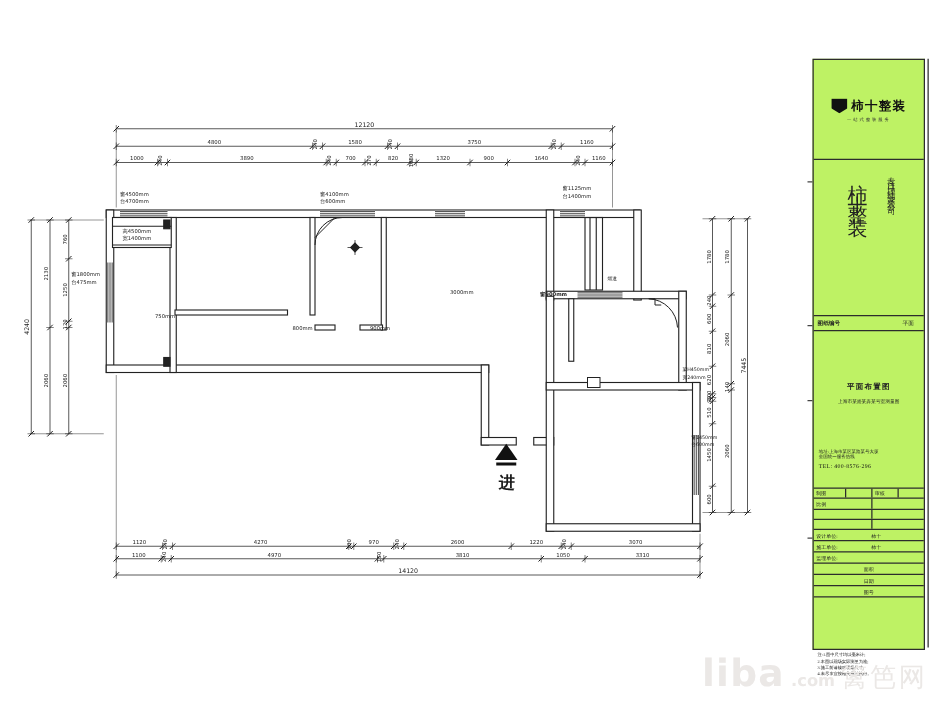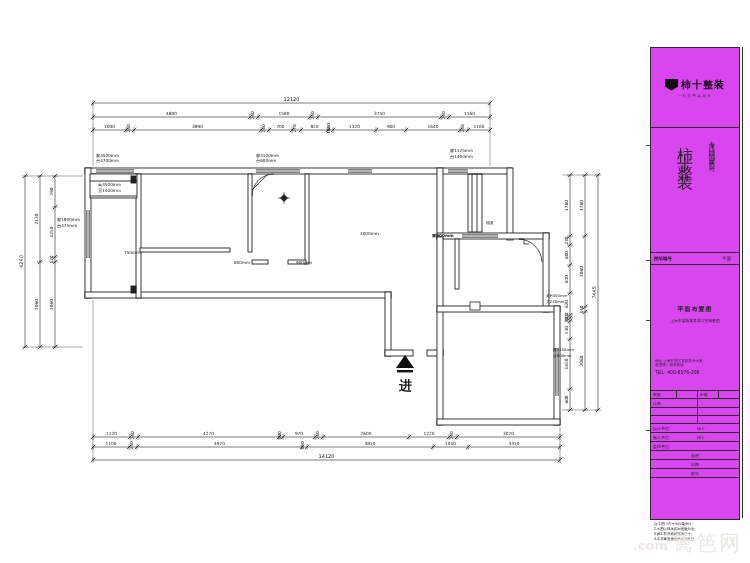--- a/index.html
+++ b/index.html
@@ -1,21 +1,21 @@
 <!DOCTYPE html>
 <html><head>
 <meta charset="utf-8">
 <style>
   html,body{margin:0;padding:0;background:#fff;}
   #sheet{position:relative;width:750px;height:563px;background:#ffffff;overflow:hidden;
          font-family:"DejaVu Sans",sans-serif;color:#222;}
   svg text{font-family:"DejaVu Sans",sans-serif;fill:#1a1a1a;}
   
   #titleblock{position:absolute;left:650px;top:47px;width:88px;height:471px;
-              border:1px solid #2c2c2c;background:#d946ef;font-family:Liberation Sans, sans-serif;}
+              border:1px solid #2c2c2c;background:#bef264;font-family:Liberation Serif, serif;}
   #tb-outline2{position:absolute;left:742px;top:47px;width:0;height:471px;border-left:1px solid #2c2c2c;}
   .tb-sec{position:absolute;left:0;width:100%;box-sizing:border-box;}
   #tb-logo{top:0;height:80px;border-bottom:1px solid #2c2c2c;display:flex;flex-direction:column;
            align-items:center;justify-content:center;gap:2px;}
   .logo-row{display:flex;align-items:center;gap:3px;}
   .logo-mark{width:13px;height:12px;background:#111;
              clip-path:polygon(0 0,100% 0,100% 68%,50% 100%,0 68%);}
   .logo-name{font-size:10px;font-weight:bold;color:#111;letter-spacing:1px;}
   .logo-sub{font-size:3.5px;color:#333;letter-spacing:1.5px;}
   #tb-brand{top:80px;height:125px;border-bottom:1px solid #2c2c2c;display:flex;
@@ -481,16 +481,17 @@
     </div>
   </div>
   <div id="tb-outline2"></div>
   <div class="fold" style="top:145px;"></div>
   <div class="fold" style="top:260px;"></div>
   <div class="fold" style="top:320px;"></div>
   <div class="fold" style="top:430px;"></div>
 
   
   <div id="watermark">
+    <span id="wm-liba">liba</span>
     <span id="wm-com">.com</span>
     <span id="wm-cn">篱笆网</span>
   </div>
 </div>
 
 </body></html>

